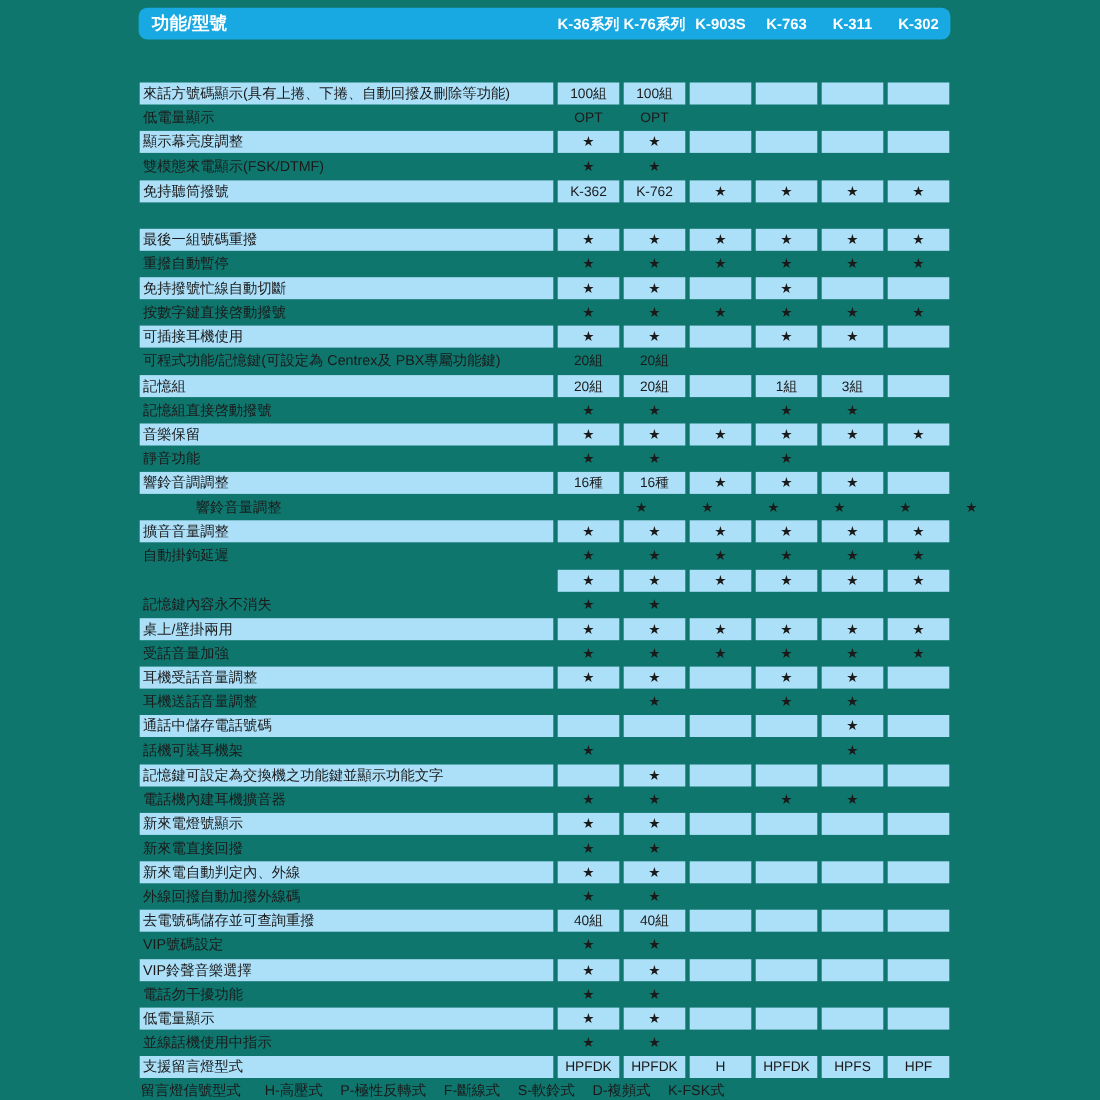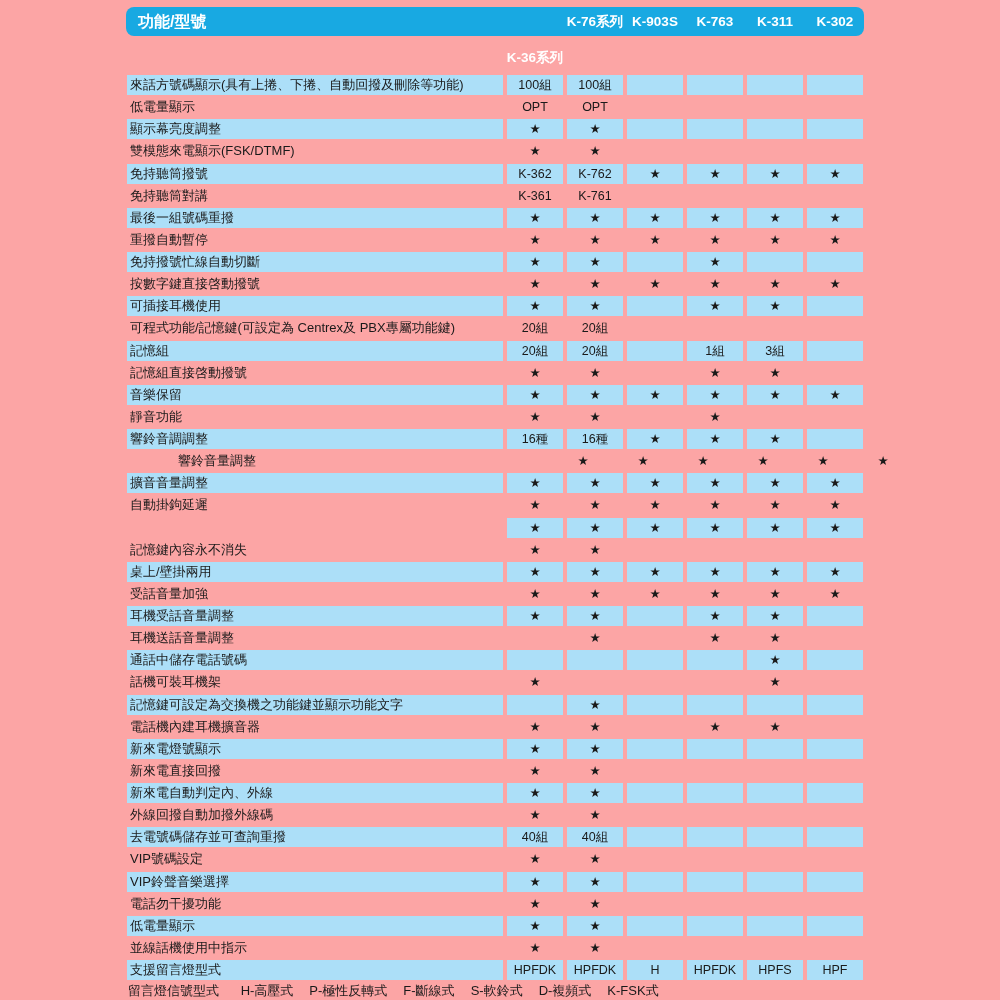--- a/index.html
+++ b/index.html
@@ -1,20 +1,20 @@
 <!DOCTYPE html>
 <html style="--header-blue: #18A9E2; --row-blue: #ACDFF8;"><head>
 <meta charset="utf-8">
 <style>
   html, body { margin: 0; padding: 0; background: #ffffff; }
   .page {
     position: relative;
     width: 1000px;
     height: 1000px;
-    background: #fca5a5;
+    background: #0f766e;
     font-family: "Liberation Sans", "DejaVu Sans", sans-serif;
     color: #1a1a1a;
     overflow: hidden;
   }
   .header-bar {
     position: absolute;
     left: 126px;
     top: 7px;
     width: 738px;
     height: 29px;
@@ -93,21 +93,21 @@
   .footer .legend-item { margin-right: 16px; }
 </style>
 </head>
 <body>
 
 <div class="page">
 
   <div class="header-bar">
     <span class="header-title">功能/型號</span>
     <div id="model-headers">
-        <span class="model-header" style="left: 378px; margin-top: 36px;">K-36系列</span>
+        <span class="model-header" style="left: 378px;">K-36系列</span>
         <span class="model-header" style="left: 438px;">K-76系列</span>
         <span class="model-header" style="left: 498px;">K-903S</span>
         <span class="model-header" style="left: 558px;">K-763</span>
         <span class="model-header" style="left: 618px;">K-311</span>
         <span class="model-header" style="left: 678px;">K-302</span>
       </div>
   </div>
 
   <div class="table-body" id="table-body">
       <div class="row blue" style="top: 0px;">
@@ -147,29 +147,20 @@
         <div class="cell cell-value" style="left: 681px;"></div>
       </div>
       <div class="row blue" style="top: 89px;">
         <div class="cell cell-label">免持聽筒撥號</div>
         <div class="cell cell-value" style="left: 381px;">K-362</div>
         <div class="cell cell-value" style="left: 441px;">K-762</div>
         <div class="cell cell-value" style="left: 501px;">★</div>
         <div class="cell cell-value" style="left: 561px;">★</div>
         <div class="cell cell-value" style="left: 621px;">★</div>
         <div class="cell cell-value" style="left: 681px;">★</div>
-      </div>
-      <div class="row" style="top: 111px;">
-        <div class="cell cell-label">免持聽筒對講</div>
-        <div class="cell cell-value" style="left: 381px;">K-361</div>
-        <div class="cell cell-value" style="left: 441px;">K-761</div>
-        <div class="cell cell-value" style="left: 501px;"></div>
-        <div class="cell cell-value" style="left: 561px;"></div>
-        <div class="cell cell-value" style="left: 621px;"></div>
-        <div class="cell cell-value" style="left: 681px;"></div>
       </div>
       <div class="row blue" style="top: 133px;">
         <div class="cell cell-label">最後一組號碼重撥</div>
         <div class="cell cell-value" style="left: 381px;">★</div>
         <div class="cell cell-value" style="left: 441px;">★</div>
         <div class="cell cell-value" style="left: 501px;">★</div>
         <div class="cell cell-value" style="left: 561px;">★</div>
         <div class="cell cell-value" style="left: 621px;">★</div>
         <div class="cell cell-value" style="left: 681px;">★</div>
       </div>

